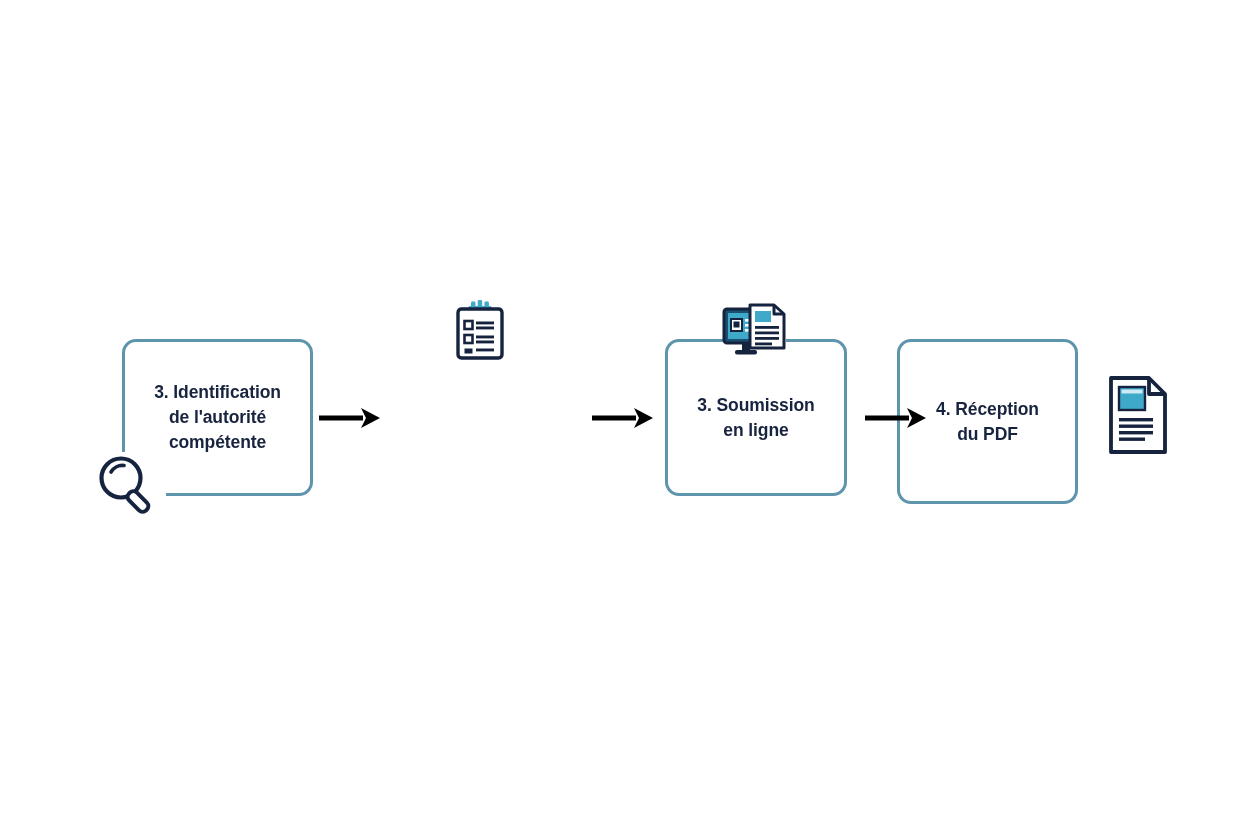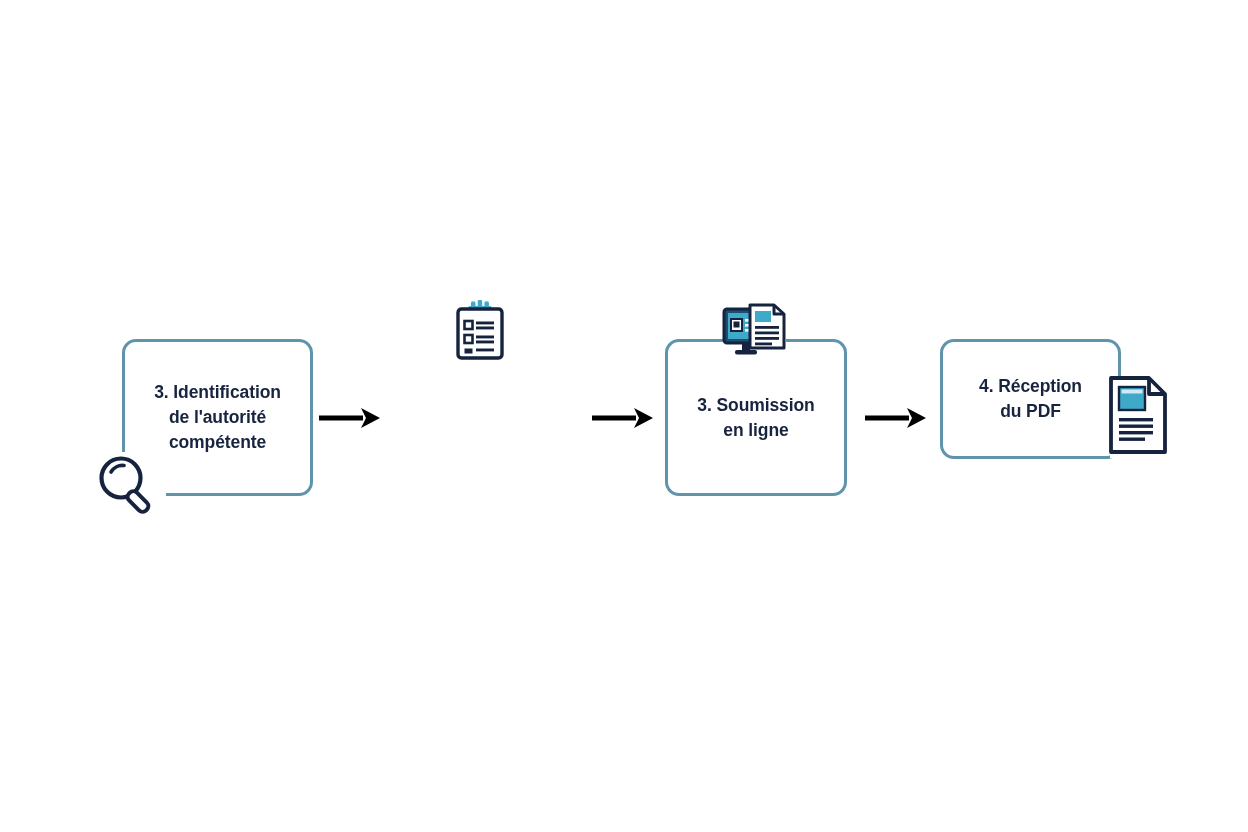--- a/index.html
+++ b/index.html
@@ -41,21 +41,21 @@
     line-height: 1.42;
     text-align: center;
     letter-spacing: -0.1px;
     white-space: pre-line;
     padding: 0 6px;
   }
 
   #step-box-1 { left: 122px; top: 339px; width: 191px; height: 157px; }
   #step-box-2 { left: 391px; top: 339px; width: 182px; height: 157px; }
   #step-box-3 { left: 665px; top: 339px; width: 182px; height: 157px; }
-  #step-box-4 { left: 897px; top: 339px; width: 181px; height: 120px; margin-left: 43px; }
+  #step-box-4 { left: 897px; top: 339px; width: 181px; height: 165px; }
 
   
   .border-mask {
     position: absolute;
     background: #ffffff;
   }
   #mask-box2-top  { left: 452px; top: 331px; width: 56px; height: 16px; }
   #mask-box3-top  { left: 726px; top: 331px; width: 60px; height: 16px; }
   #mask-box1-left { left: 114px; top: 452px; width: 16px; height: 50px; }
   #mask-box1-bottom { left: 114px; top: 486px; width: 52px; height: 18px; }

